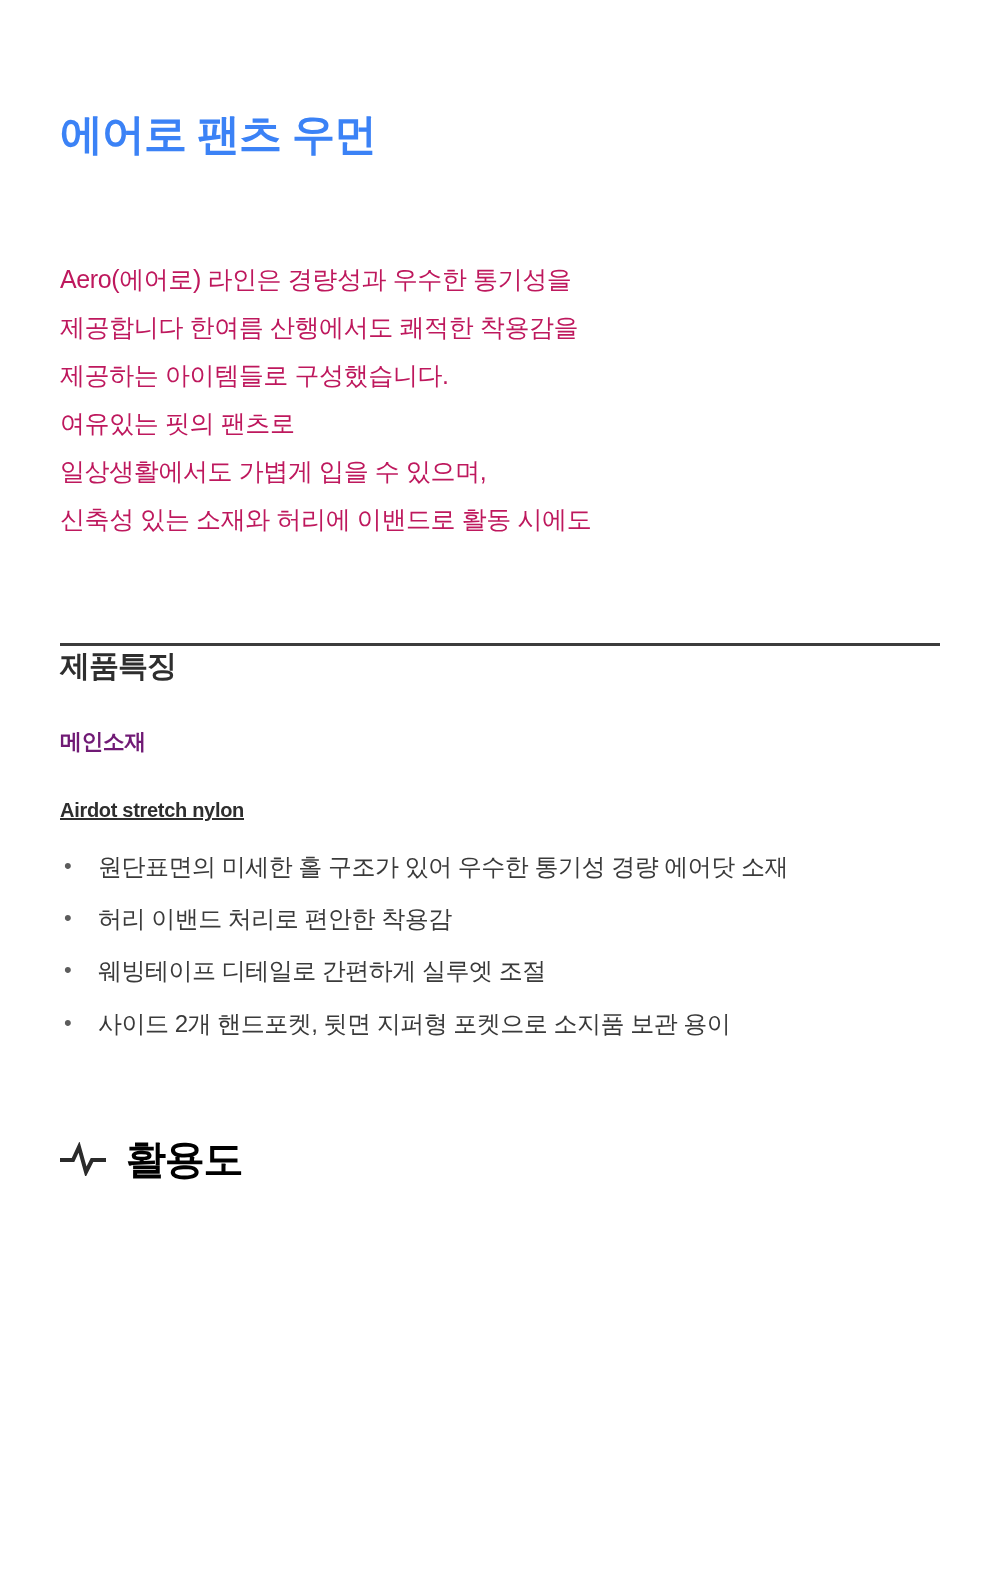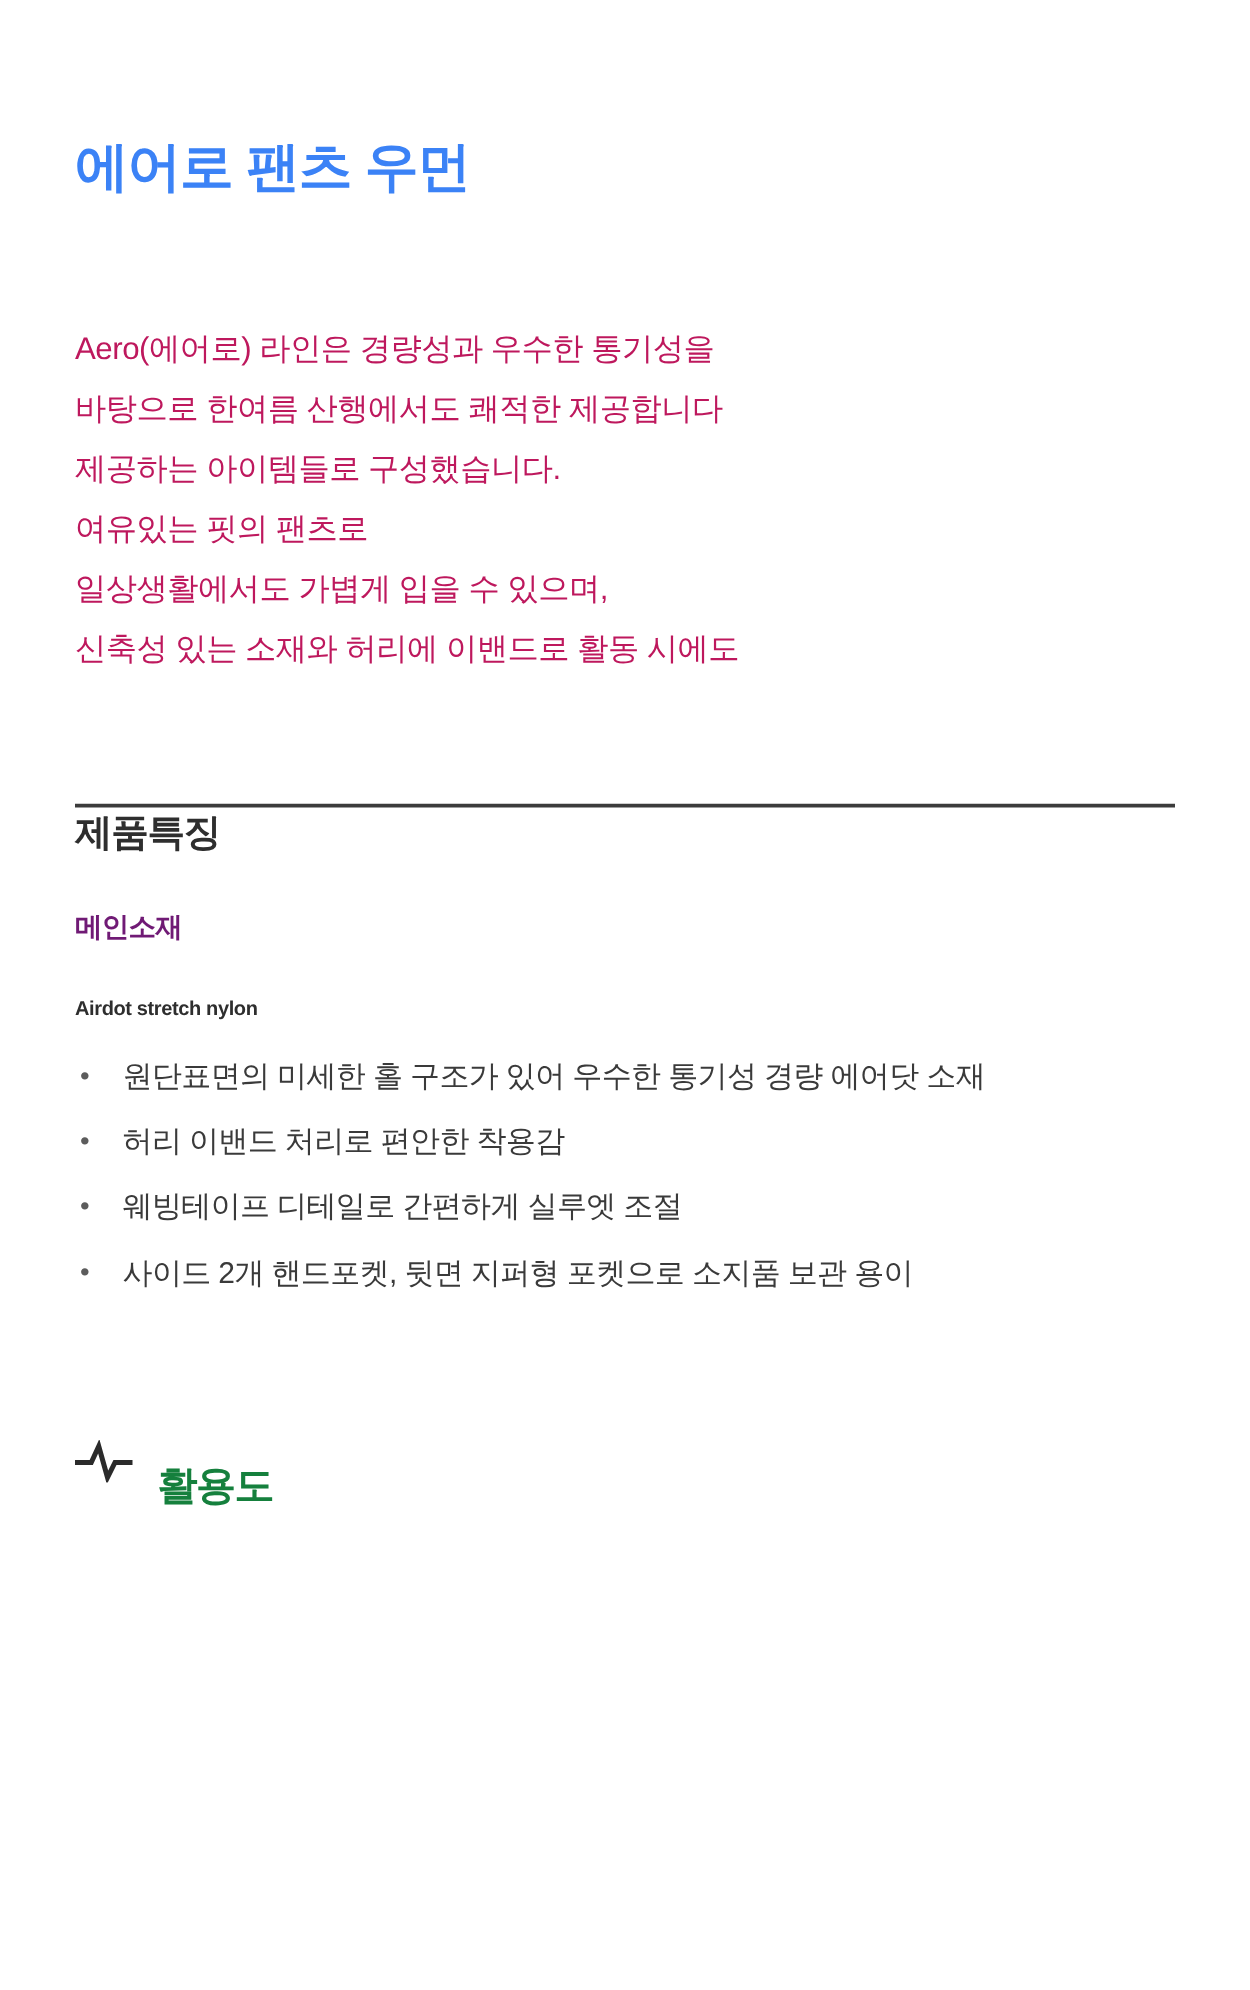--- a/index.html
+++ b/index.html
@@ -71,24 +71,25 @@
   }
   .sub-heading {
     margin-top: 40px;
     font-size: 22px;
     font-weight: 700;
     letter-spacing: -0.6px;
     color: #701a75;
   }
   .material-name {
     margin-top: 42px;
-    font-size: 16px;
+    font-size: 20px;
     font-weight: 700;
     letter-spacing: -0.3px;
     color: #2e2e2e;
+    text-decoration: underline;
   }
   .bullets {
     margin: 26px 0 0 0;
     padding: 0;
     list-style: none;
   }
   .bullets li {
     position: relative;
     padding-left: 38px;
     font-size: 24px;
@@ -115,25 +116,24 @@
     align-items: center;
     gap: 12px;
   }
   .pulse-icon {
     display: inline-block;
     width: 54px;
     height: 34px;
     flex: 0 0 auto;
   }
   .usage-title {
-    font-size: 32px;
+    font-size: 40px;
     font-weight: 700;
     letter-spacing: -1.2px;
-    color: #15803d;
-    margin-top: 40px;
+    color: #000000;
   }
   .usage-bars {
     margin-top: 48px;
     display: flex;
     gap: 5px;
   }
   .usage-col {
     flex: 1 1 0;
     display: flex;
     flex-direction: column;
@@ -161,21 +161,21 @@
 </style>
 </head>
 <body>
 
 <div class="page">
 
   <h2 class="title-ko">에어로 팬츠 우먼</h2>
 
   <div class="intro">
     <span class="line">Aero(에어로) 라인은 경량성과 우수한 통기성을</span>
-    <span class="line">바탕으로 한여름 산행에서도 쾌적한 제공합니다</span>
+    <span class="line">제공합니다 한여름 산행에서도 쾌적한 착용감을</span>
     <span class="line">제공하는 아이템들로 구성했습니다.</span>
     <span class="line">여유있는 핏의 팬츠로</span>
     <span class="line">일상생활에서도 가볍게 입을 수 있으며,</span>
     <span class="line">신축성 있는 소재와 허리에 이밴드로 활동 시에도</span>
   </div>
 
   <div class="divider"></div>
 
   <div class="section-heading">제품특징</div>
   <div class="sub-heading">메인소재</div>

